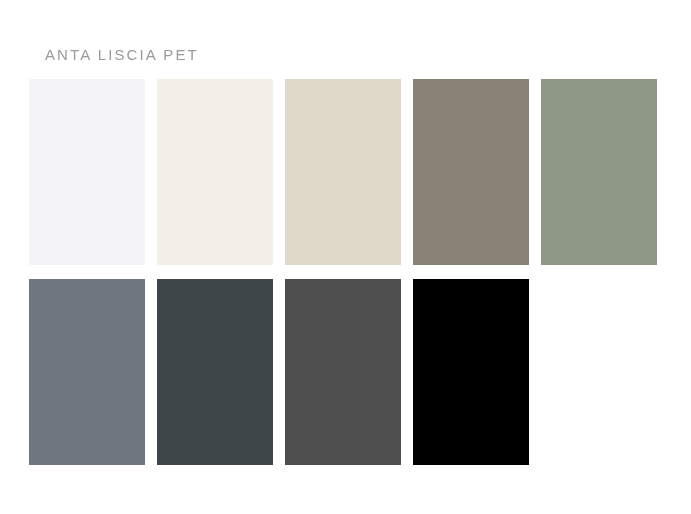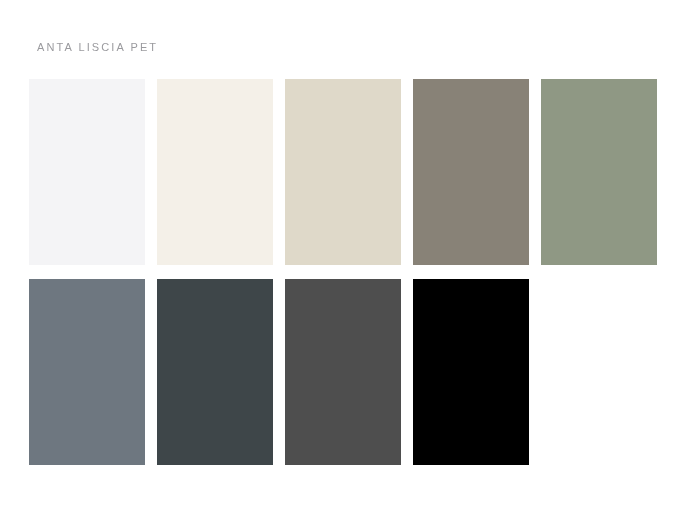--- a/index.html
+++ b/index.html
@@ -20,28 +20,28 @@
     width: 691px;
     height: 514px;
     background: #ffffff;
     box-sizing: border-box;
   }
   .palette-title {
     position: absolute;
     left: 29px;
     top: 31px;
     font-family: "Liberation Sans", sans-serif;
-    font-size: 11px;
+    font-size: 15px;
     line-height: 16px;
     font-weight: 400;
     letter-spacing: 2.1px;
     text-transform: uppercase;
     color: #9a9a9e;
     white-space: nowrap;
-    margin: 8px;
+    margin: 16px;
   }
   .swatch-grid {
     position: absolute;
     left: 29px;
     top: 79px;
     width: 662px;
   }
   .swatch-row {
     display: flex;
     flex-direction: row;

